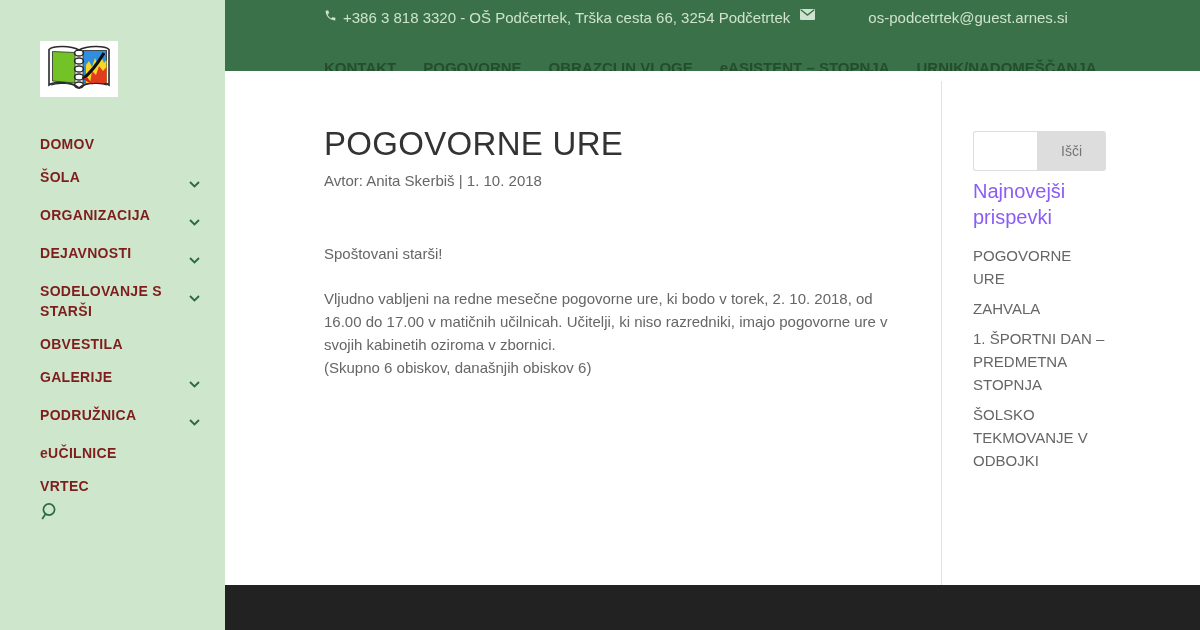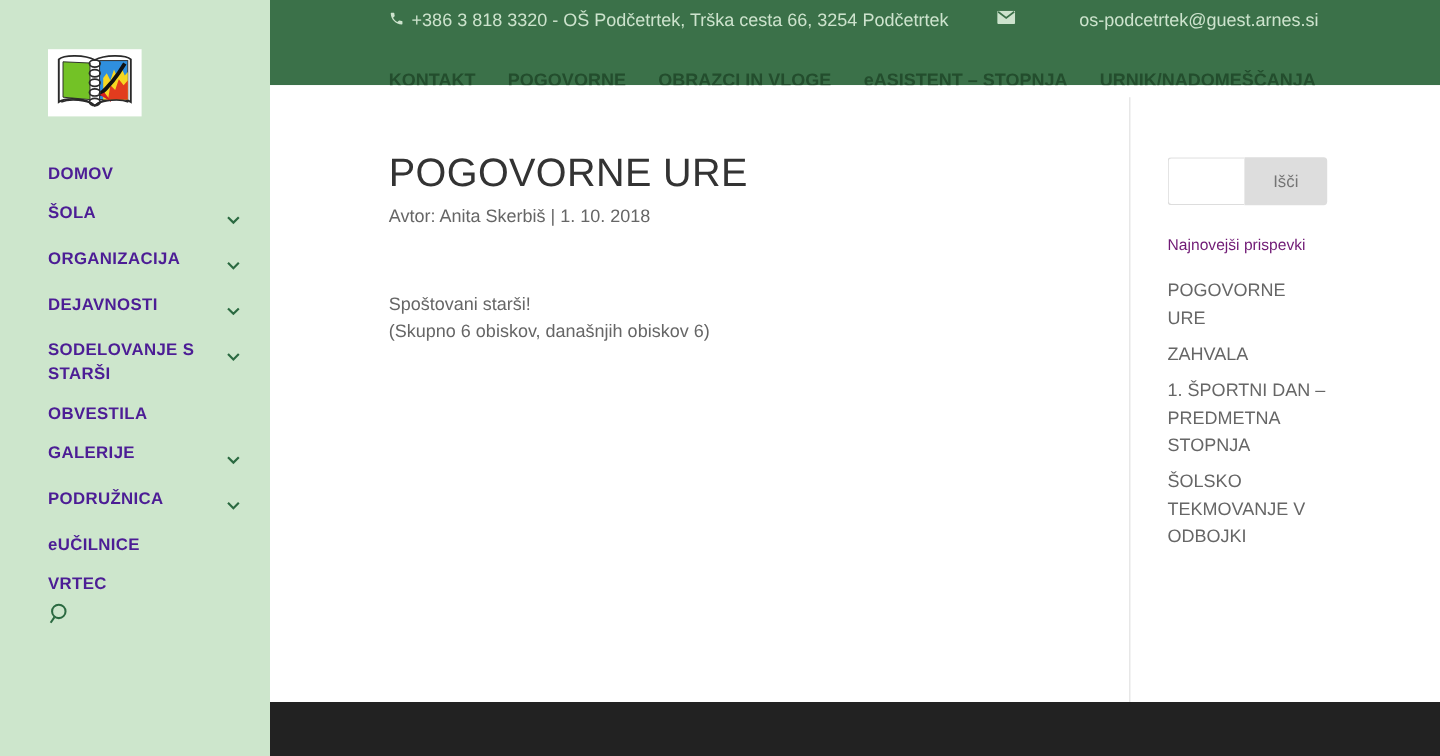--- a/index.html
+++ b/index.html
@@ -8,30 +8,30 @@
   .page { position:relative; width:1200px; height:630px; }
 
   
   .sidebar { position:absolute; left:0; top:0; width:225px; height:630px; background:#cde6cc; }
   .logo-box { position:absolute; left:40px; top:41px; width:78px; height:56px; background:#ffffff; }
   .logo-box svg { display:block; width:78px; height:56px; }
   .side-menu { position:absolute; left:40px; top:134px; width:163px; }
   .menu-item { display:flex; justify-content:space-between; align-items:flex-start;
     margin-bottom:13px; cursor:pointer; }
   .menu-item .lbl { font-size:14px; font-weight:700; letter-spacing:.3px;
-    color:#4c1d95; line-height:20px; }
+    color:#7f1d1d; line-height:20px; }
   .menu-item .chev { flex:0 0 auto; padding-top:7px; padding-right:3px; }
   .side-search { position:absolute; left:41px; top:502px; cursor:pointer; }
 
   
   .topbar { position:absolute; left:225px; top:0; width:975px; height:71px;
     background:#3b7149; padding:8px 0 0 99px; }
   .contact-row { display:flex; align-items:center; font-size:15px; color:#cde3cd; height:18px; }
   .contact-row .icon { display:inline-flex; margin-right:6px; }
-  .contact-phone { display:inline-flex; margin-right:41px; cursor:pointer; }
+  .contact-phone { display:inline-flex; margin-right:10px; cursor:pointer; }
   .contact-email { display:inline-flex; align-items:flex-start; cursor:pointer;gap:47px; }
   .nav-row { margin-top:7px; display:flex; flex-wrap:wrap; width:800px; }
   .nav-link { font-size:15px; font-weight:600; color:#234d2d; margin-right:27px;
     line-height:21px; cursor:pointer; white-space:nowrap;margin-top:24px; }
   .nav-link.active { color:#b2d0b6; }
 
   
   .content { position:absolute; left:225px; top:71px; width:975px; height:514px; background:#fff; }
   .divider { position:absolute; left:716px; top:10px; width:1px; height:504px; background:#e2e2e2; }
   .article { position:absolute; left:99px; top:52px; width:576px; }
@@ -42,21 +42,21 @@
   .p-body { margin-top:22px; }
   .p-visits { margin-top:0; }
 
   
   .rightbar { position:absolute; left:748px; top:60px; width:133px; }
   .searchform { display:flex; width:133px; height:28px; }
   .searchform input { width:64px; height:40px; border:1px solid #ddd; border-right:none;
     border-radius:3px 0 0 3px; background:#fff; outline:none; font-size:14px; padding:0 8px; color:#666; }
   .searchform button { width:69px; height:40px; border:none; background:#dddddd; color:#757575;
     font-size:14px; border-radius:0 3px 3px 0; cursor:pointer; font-family:inherit; }
-  .widget-title { margin-top:32px; font-size:13px; line-height:26px; font-weight:500; color:#701a75; }
+  .widget-title { margin-top:19px; font-size:20px; line-height:26px; font-weight:500; color:#8b5cf6; }
   .post-list { margin-top:14px; list-style:none; }
   .post-list li { font-size:15px; line-height:23px; color:#666666; margin-bottom:7px; cursor:pointer; }
 
   
   .footer { position:absolute; left:225px; top:585px; width:975px; height:45px; background:#222222; }
 </style>
 </head>
 <body>
 
 <div class="page">
@@ -170,20 +170,21 @@
     </nav>
   </header>
 
   <main class="content">
     <div class="divider"></div>
 
     <article class="article">
       <h1>POGOVORNE URE</h1>
       <div class="meta">Avtor: Anita Skerbiš | 1. 10. 2018</div>
       <div class="para p-greeting">Spoštovani starši!</div>
+      <div class="para p-body">Vljudno vabljeni na redne mesečne pogovorne ure, ki bodo v torek, 2. 10. 2018, od 16.00 do 17.00 v matičnih učilnicah. Učitelji, ki niso razredniki, imajo pogovorne ure v svojih kabinetih oziroma v zbornici.</div>
       <div class="para p-visits">(Skupno 6 obiskov, današnjih obiskov 6)</div>
     </article>
 
     <aside class="rightbar">
       <form class="searchform">
         <input type="text" style="">
         <button type="submit">Išči</button>
       </form>
       <h4 class="widget-title">Najnovejši prispevki</h4>
       <ul class="post-list">

